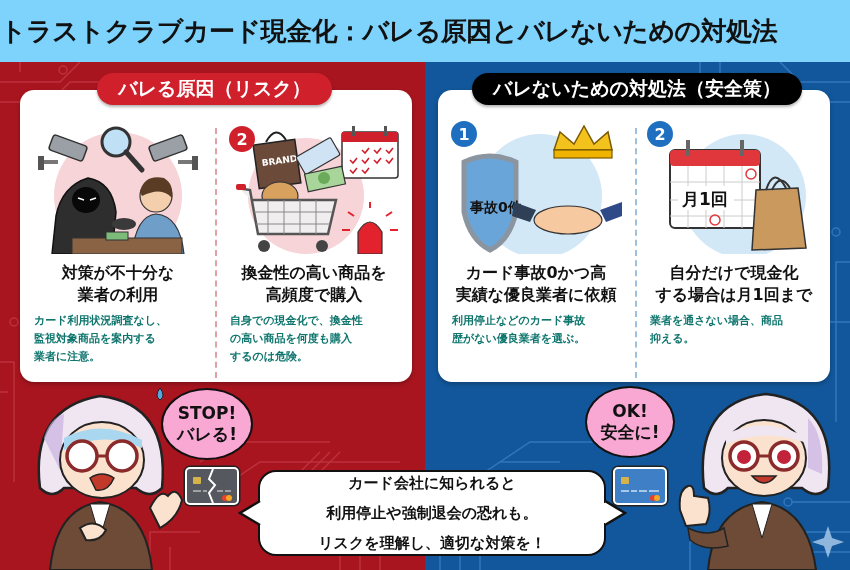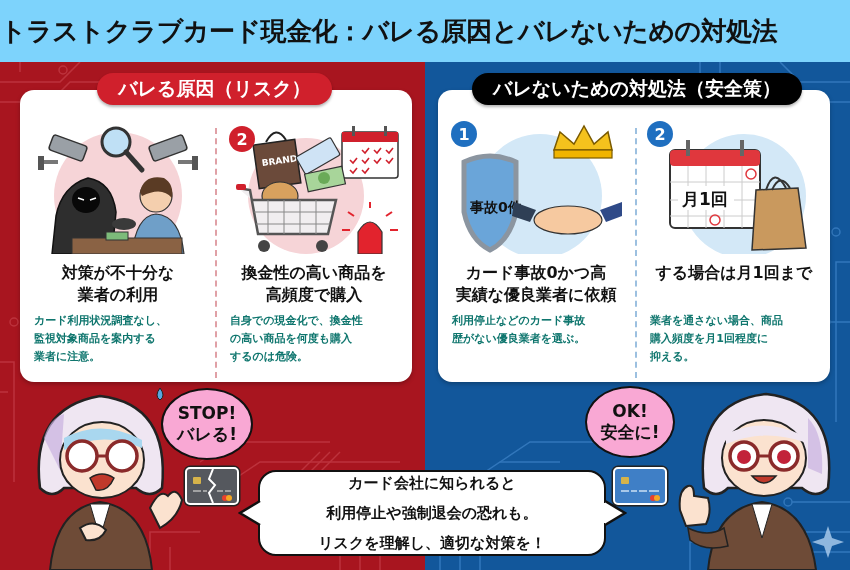--- a/index.html
+++ b/index.html
@@ -319,25 +319,25 @@
       <text x="34" y="89" font-size="17" font-weight="bold" fill="#111" font-family="DejaVu Sans, sans-serif">月1回</text>
     </g>
 
     <g>
       <path d="M108 74 L150 72 L158 132 L104 134 Z" fill="#c9995e" stroke="#333" stroke-width="1.5"></path>
       <path d="M118 74 Q126 50 138 72" stroke="#333" stroke-width="2" fill="none"></path>
       <path d="M124 74 Q132 56 142 72" stroke="#333" stroke-width="2" fill="none"></path>
     </g>
   </svg>
   <div class="heading">
+    <div>自分だけで現金化</div>
     <div>する場合は月1回まで</div>
   </div>
   <div class="desc">
     <div>業者を通さない場合、商品</div>
-    <div>購入頻度を月1回程度に</div>
     <div>抑える。</div>
   </div>
 </div>
 
 <svg class="char" style="left:20px; top:378px;" width="170" height="192" viewBox="0 0 170 192">
 
   <path d="M140 10 q6 8 0 12 q-6 -4 0 -12z" fill="#5aa7e0" stroke="#222"></path>
   <path d="M150 26 q8 2 4 8 q-8 -2 -4 -8z" fill="#5aa7e0" stroke="#222"></path>
 
   <path d="M30 192 Q36 130 80 124 Q126 130 132 192 Z" fill="#6e4b37" stroke="#222" stroke-width="2"></path>

